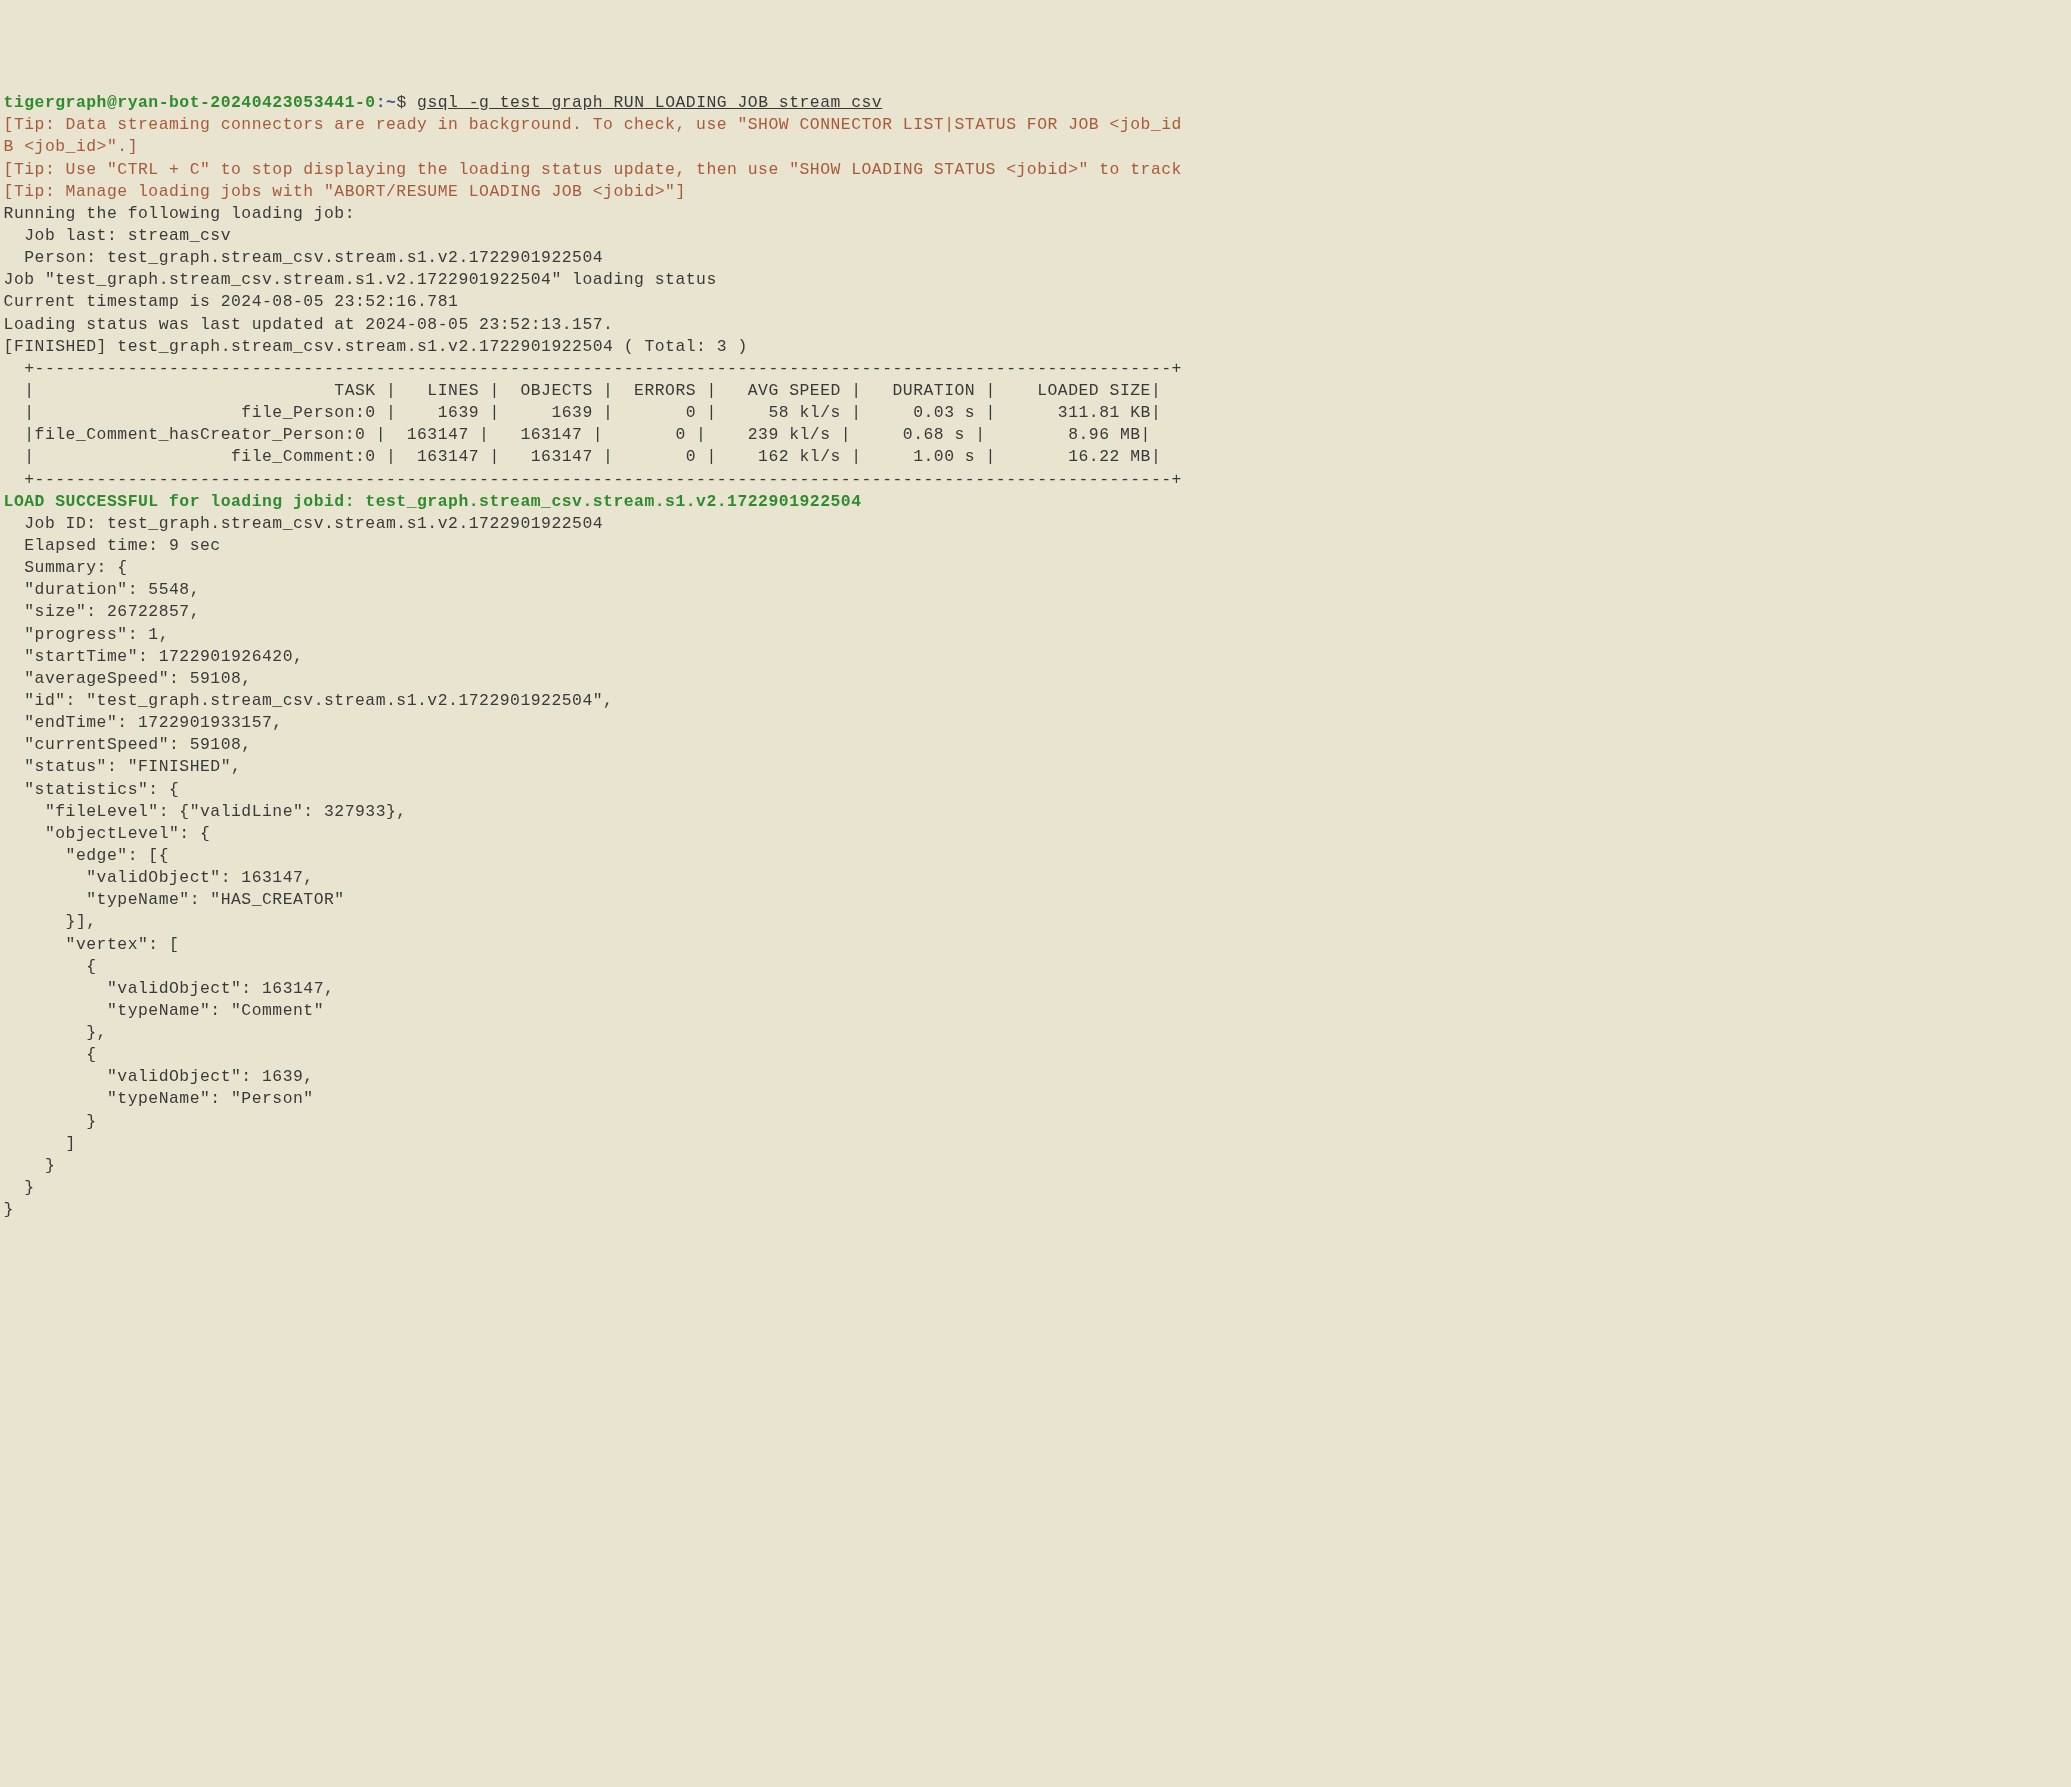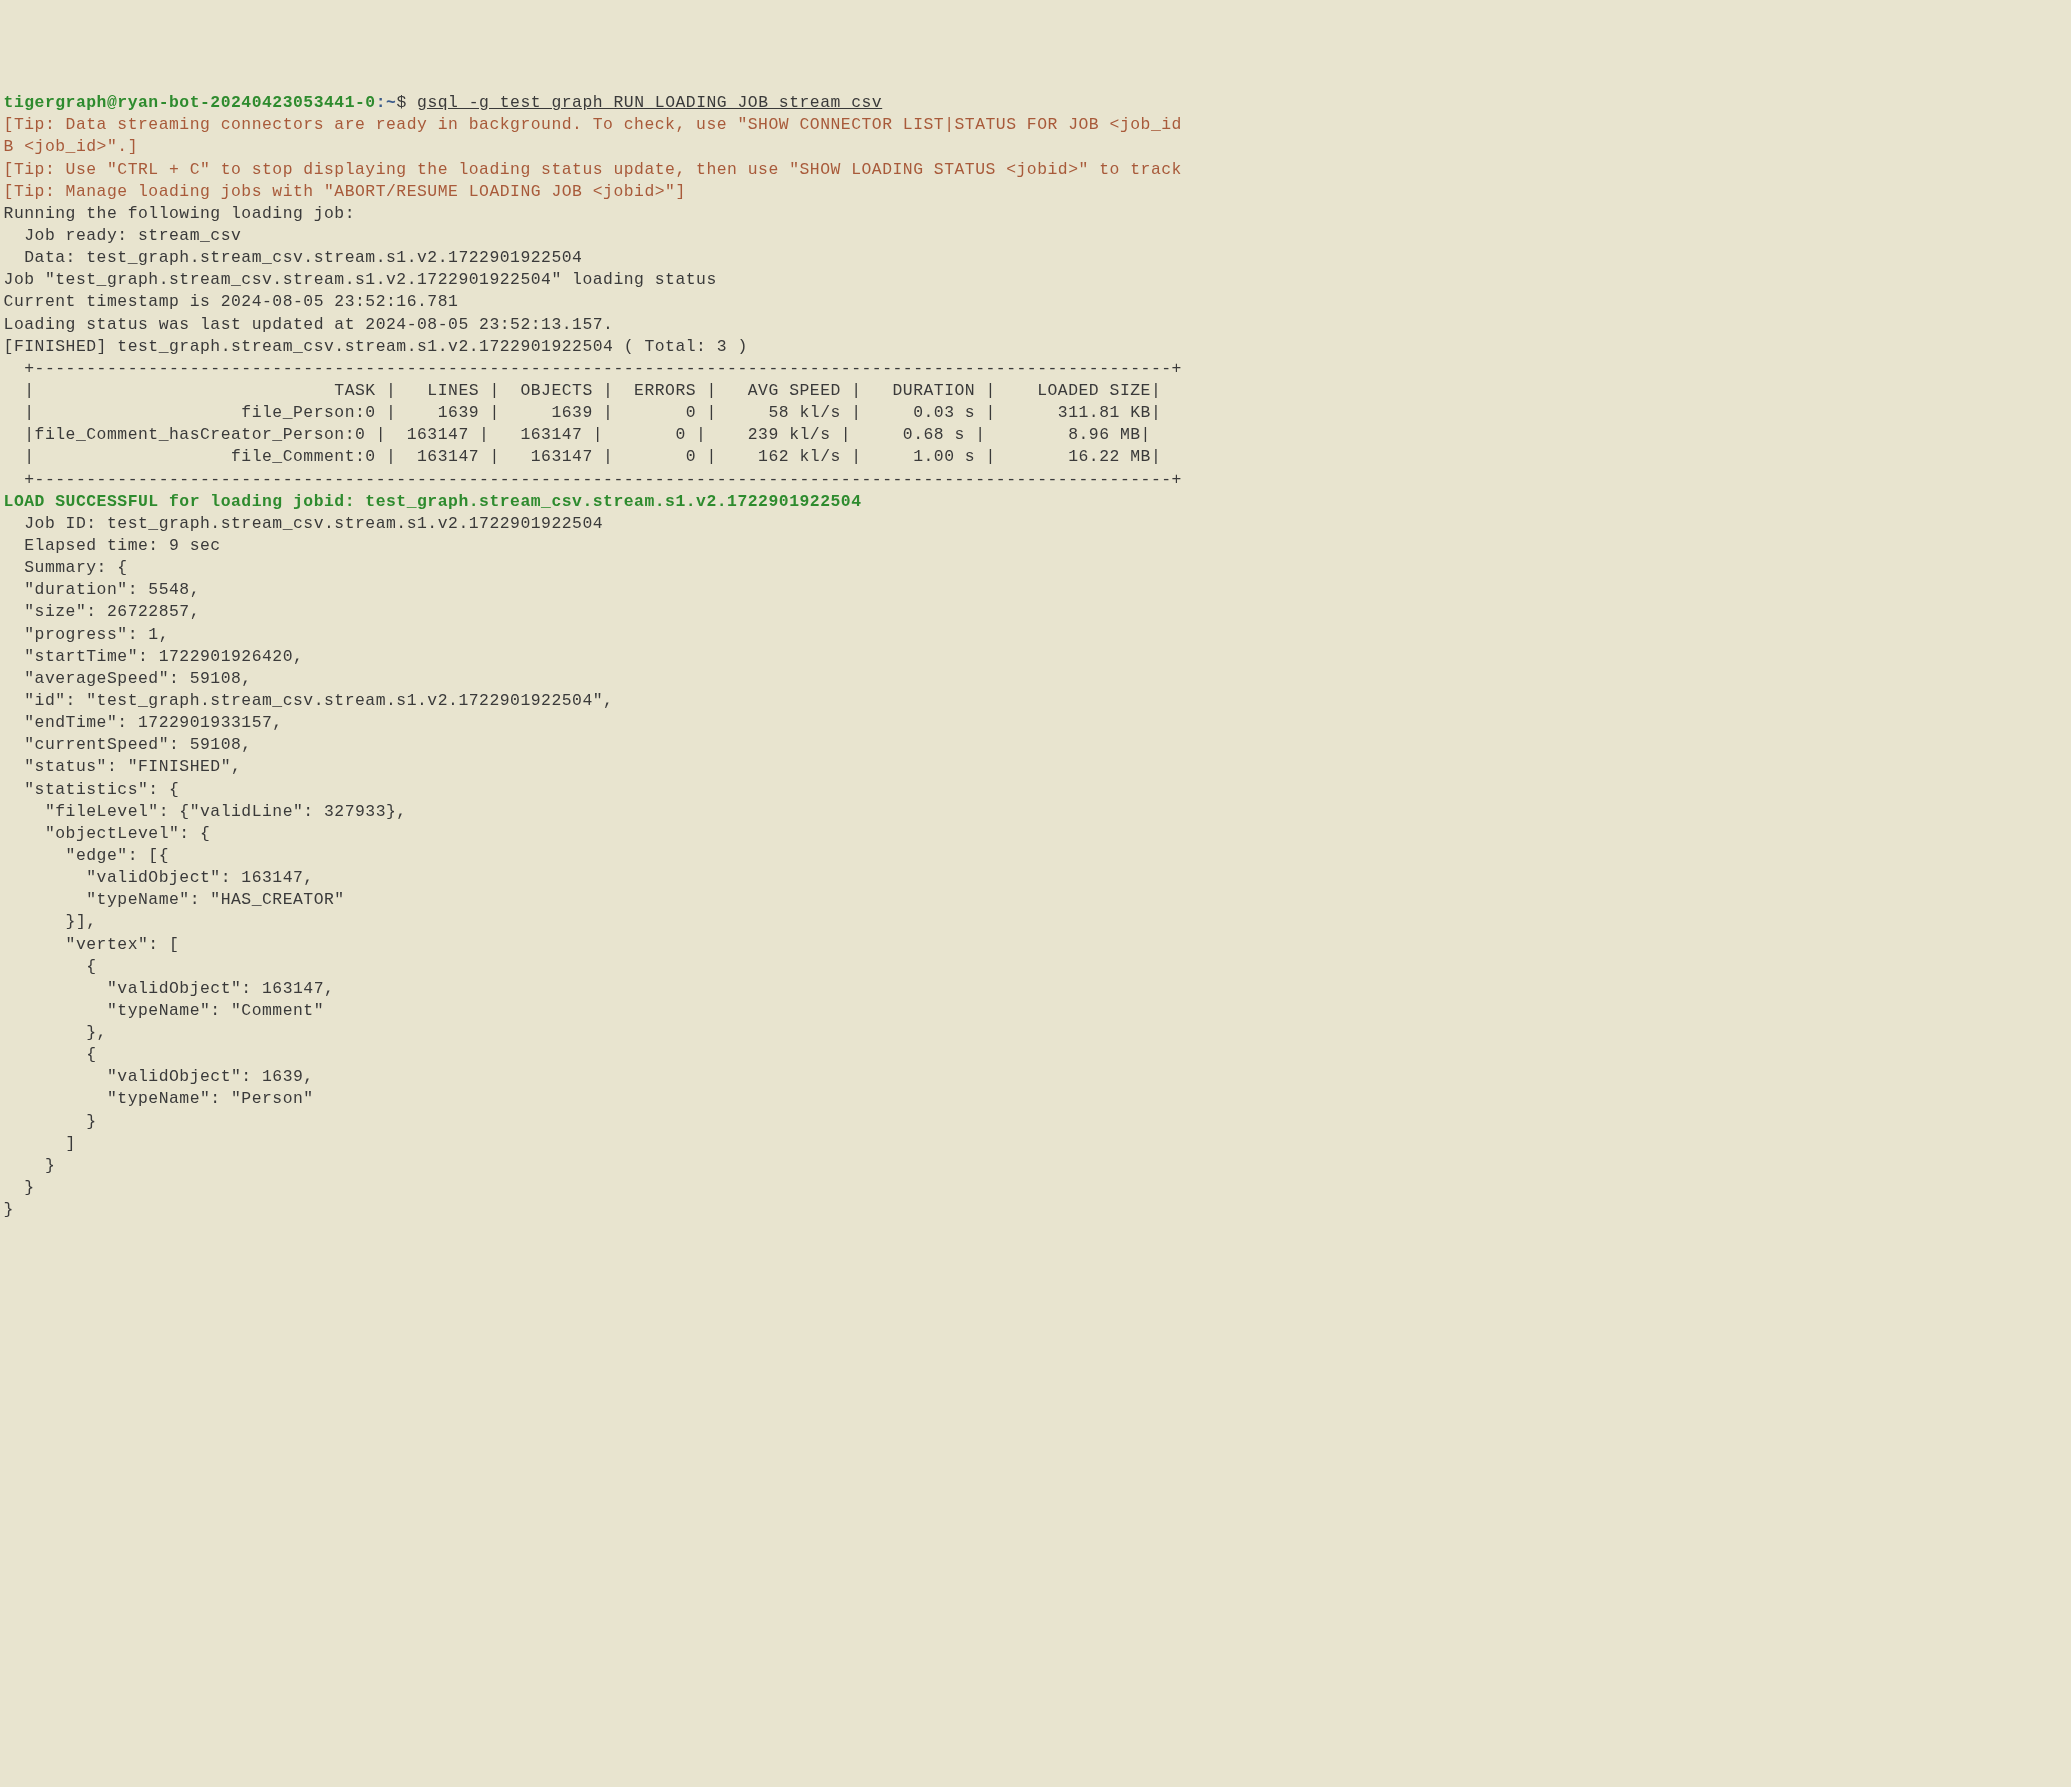--- a/index.html
+++ b/index.html
@@ -49,22 +49,22 @@
 <body>
 
 
 
 <div><span class="prompt-user">tigergraph@ryan-bot-20240423053441-0</span><span class="prompt-path">:</span><span class="prompt-path">~</span><span class="prompt-dollar">$ </span><span class="command">gsql -g test_graph RUN LOADING JOB stream_csv</span>
 <span class="tip">[Tip: Data streaming connectors are ready in background. To check, use "SHOW CONNECTOR LIST|STATUS FOR JOB &lt;job_id</span>
 <span class="tip">B &lt;job_id&gt;".]</span>
 <span class="tip">[Tip: Use "CTRL + C" to stop displaying the loading status update, then use "SHOW LOADING STATUS &lt;jobid&gt;" to track</span>
 <span class="tip">[Tip: Manage loading jobs with "ABORT/RESUME LOADING JOB &lt;jobid&gt;"]</span>
 <span class="normal">Running the following loading job:</span>
-<span class="normal">  Job ready: stream_csv</span>
-<span class="normal">  Data: test_graph.stream_csv.stream.s1.v2.1722901922504</span>
+<span class="normal">  Job last: stream_csv</span>
+<span class="normal">  Person: test_graph.stream_csv.stream.s1.v2.1722901922504</span>
 <span class="normal">Job "test_graph.stream_csv.stream.s1.v2.1722901922504" loading status</span>
 <span class="normal">Current timestamp is 2024-08-05 23:52:16.781</span>
 <span class="normal">Loading status was last updated at 2024-08-05 23:52:13.157.</span>
 <span class="normal">[FINISHED] test_graph.stream_csv.stream.s1.v2.1722901922504 ( Total: 3 )</span>
 <span class="normal">  +--------------------------------------------------------------------------------------------------------------+</span>
 <span class="normal">  |                             TASK |   LINES |  OBJECTS |  ERRORS |   AVG SPEED |   DURATION |    LOADED SIZE|</span>
 <span class="normal">  |                    file_Person:0 |    1639 |     1639 |       0 |     58 kl/s |     0.03 s |      311.81 KB|</span>
 <span class="normal">  |file_Comment_hasCreator_Person:0 |  163147 |   163147 |       0 |    239 kl/s |     0.68 s |        8.96 MB|</span>
 <span class="normal">  |                   file_Comment:0 |  163147 |   163147 |       0 |    162 kl/s |     1.00 s |       16.22 MB|</span>
 <span class="normal">  +--------------------------------------------------------------------------------------------------------------+</span>

